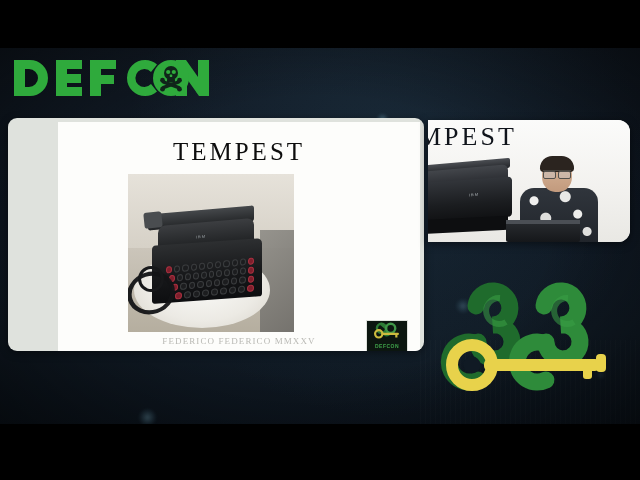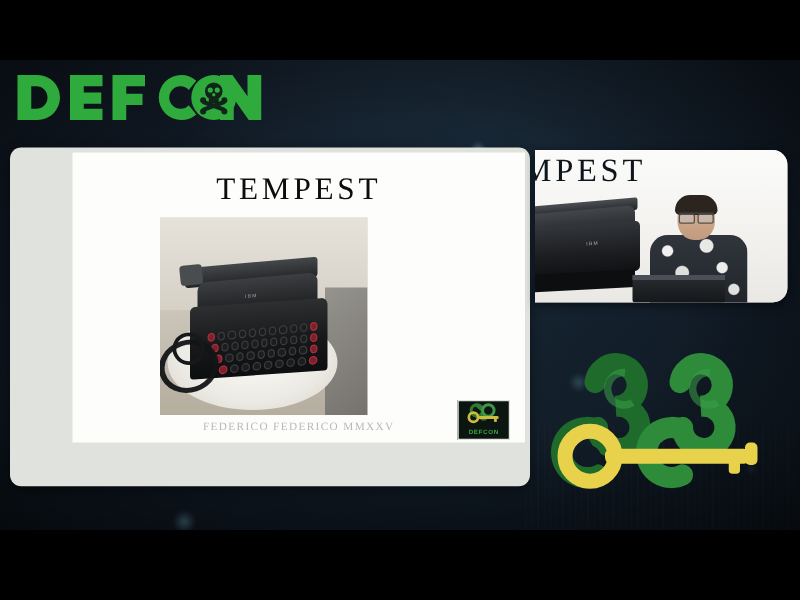--- a/index.html
+++ b/index.html
@@ -67,21 +67,21 @@
     z-index: 20;
   }
   #brand-tm {
     position: absolute; left: 196px; top: 88px;
     font-size: 7px; color: #2f7a36; letter-spacing: 0;
   }
 
   
   #slide-panel {
     position: absolute; left: 8px; top: 118px;
-    width: 416px; height: 271px;
+    width: 416px; height: 233px;
     background: #dfe2dd;
     border-radius: 9px;
     box-shadow: 0 2px 9px rgba(0,0,0,.45);
     overflow: hidden;
     z-index: 25;
   }
   #slide-inner {
     position: absolute; left: 50px; top: 4px;
     width: 362px; height: 232px;
     background: #fdfdfb;

